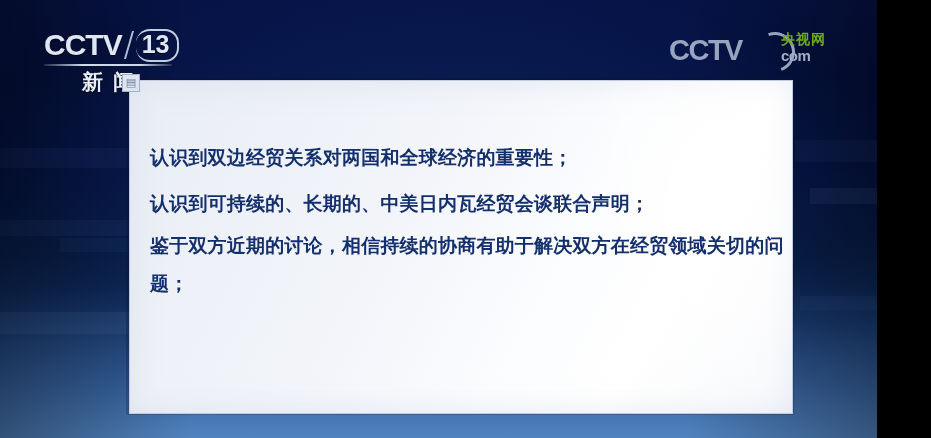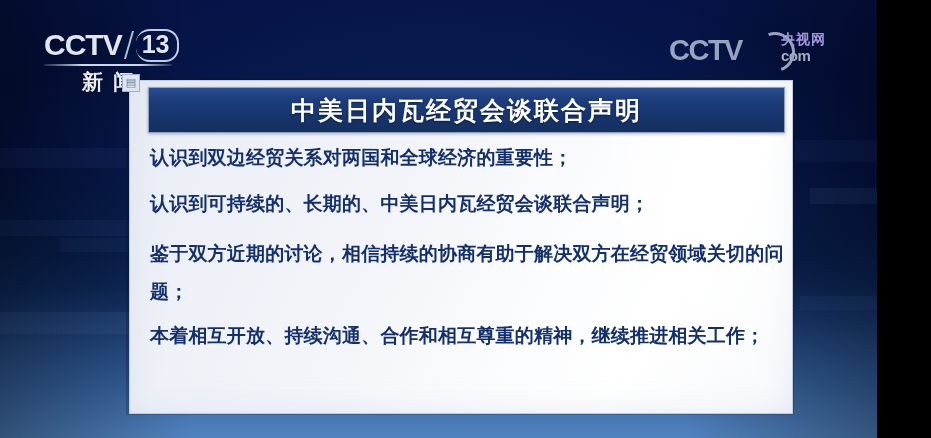--- a/index.html
+++ b/index.html
@@ -144,21 +144,21 @@
     border-bottom-color: transparent;
     border-left-color: transparent;
     transform: rotate(25deg);
   }
   .wm-cn {
     position: absolute;
     left: 112px; top: 1px;
     font-size: 14px;
     font-weight: 700;
     letter-spacing: 1px;
-    color: #c4b5fd;
+    color: #84cc16;
   }
   .wm-com {
     position: absolute;
     left: 112px; top: 18px;
     font-size: 15px;
     font-weight: 700;
     letter-spacing: -0.5px;
     color: #c4cfe4;
     line-height: 1;
   }
@@ -255,21 +255,21 @@
     letter-spacing: 0.2px;
     margin: 0;
     white-space: nowrap;
   }
   .para.wrap {
     white-space: normal;
   }
   .para + .para {
     margin-top: 8px;
   }
-  .para.p4 { margin-top: 12px; }
+  .para.p4 { margin-top: 4px; }
   .para.p5 { margin-top: 6px; }
 </style>
 </head>
 <body>
 
 <div id="screen">
 
   <div class="bg-base"></div>
 
   <div class="band" style="left:0;    top:148px; width:300px; height:20px;"></div>
@@ -302,24 +302,20 @@
     <span class="wm-com">com</span>
   </div>
 
   <div class="panel-shadow"></div>
   <div class="panel">
     <div class="panel-gloss"></div>
   </div>
 
   <div class="corner-glyph">▤</div>
 
-  <div class="titlebar">
-    <div class="title-text">中美日内瓦经贸会谈联合声明</div>
-  </div>
 
   <div class="body-text">
     <p class="para p2">认识到双边经贸关系对两国和全球经济的重要性；</p>
     <p class="para p3">认识到可持续的、长期的、中美日内瓦经贸会谈联合声明；</p>
     <p class="para p4 wrap">鉴于双方近期的讨论，相信持续的协商有助于解决双方在经贸领域关切的问题；</p>
-    <p class="para p5 wrap">本着相互开放、持续沟通、合作和相互尊重的精神，继续推进相关工作；</p>
   </div>
 
 </div>
 
 </body></html>

